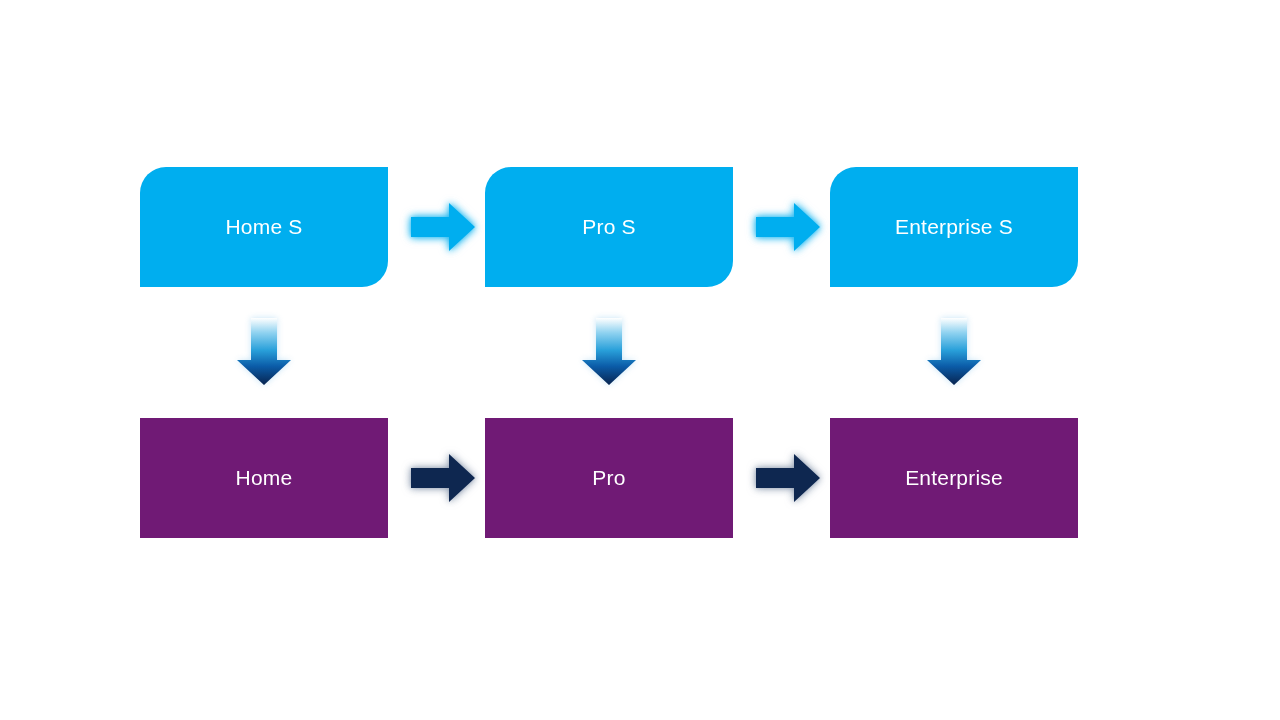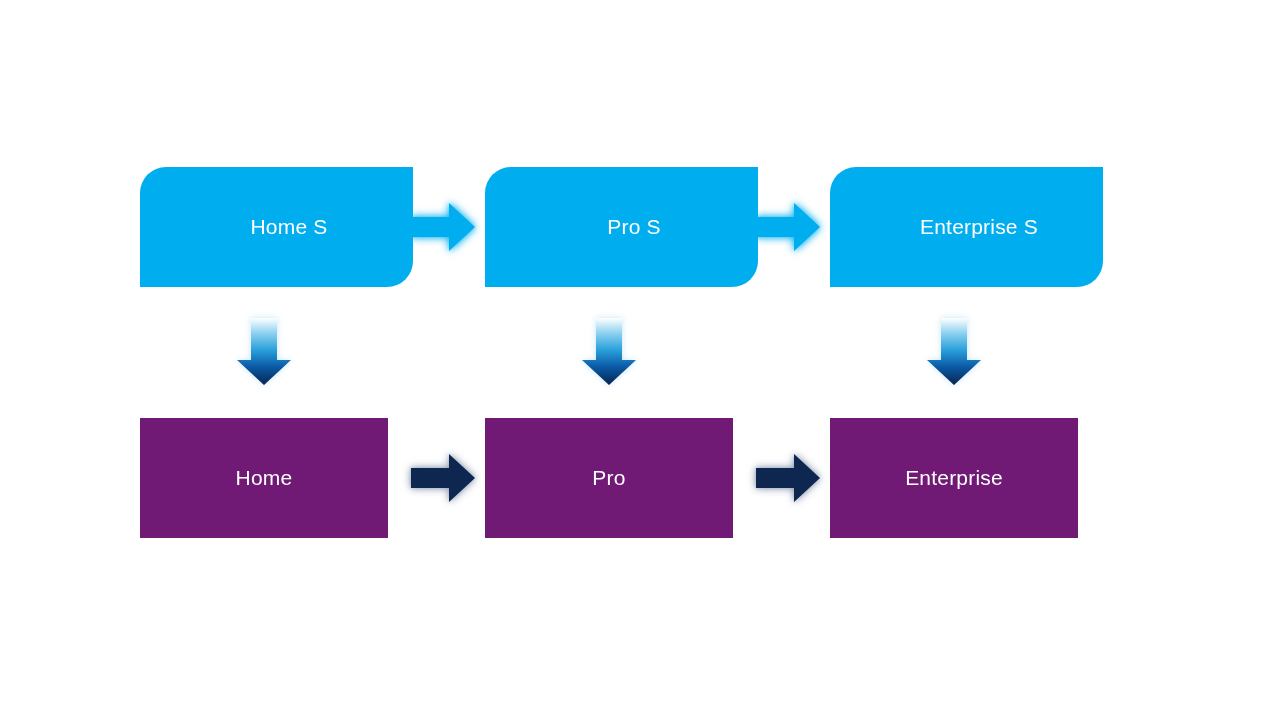--- a/index.html
+++ b/index.html
@@ -18,21 +18,20 @@
     display: flex;
     align-items: center;
     justify-content: center;
     color: #ffffff;
     font-size: 21px;
     letter-spacing: 0.2px;
   }
   .box.stage {
     background: #00AEEF;
     border-radius: 26px 0 26px 0; 
-    padding-left: 25px;
   }
   .box.product {
     background: #701a75;
   }
   .harrow {
     position: absolute;
     width: 64px;
     height: 48px;
   }
   .harrow.glow-light svg { filter: drop-shadow(0 0 4px rgba(0,174,239,0.8)) drop-shadow(0 0 2px rgba(0,174,239,0.55)); }

